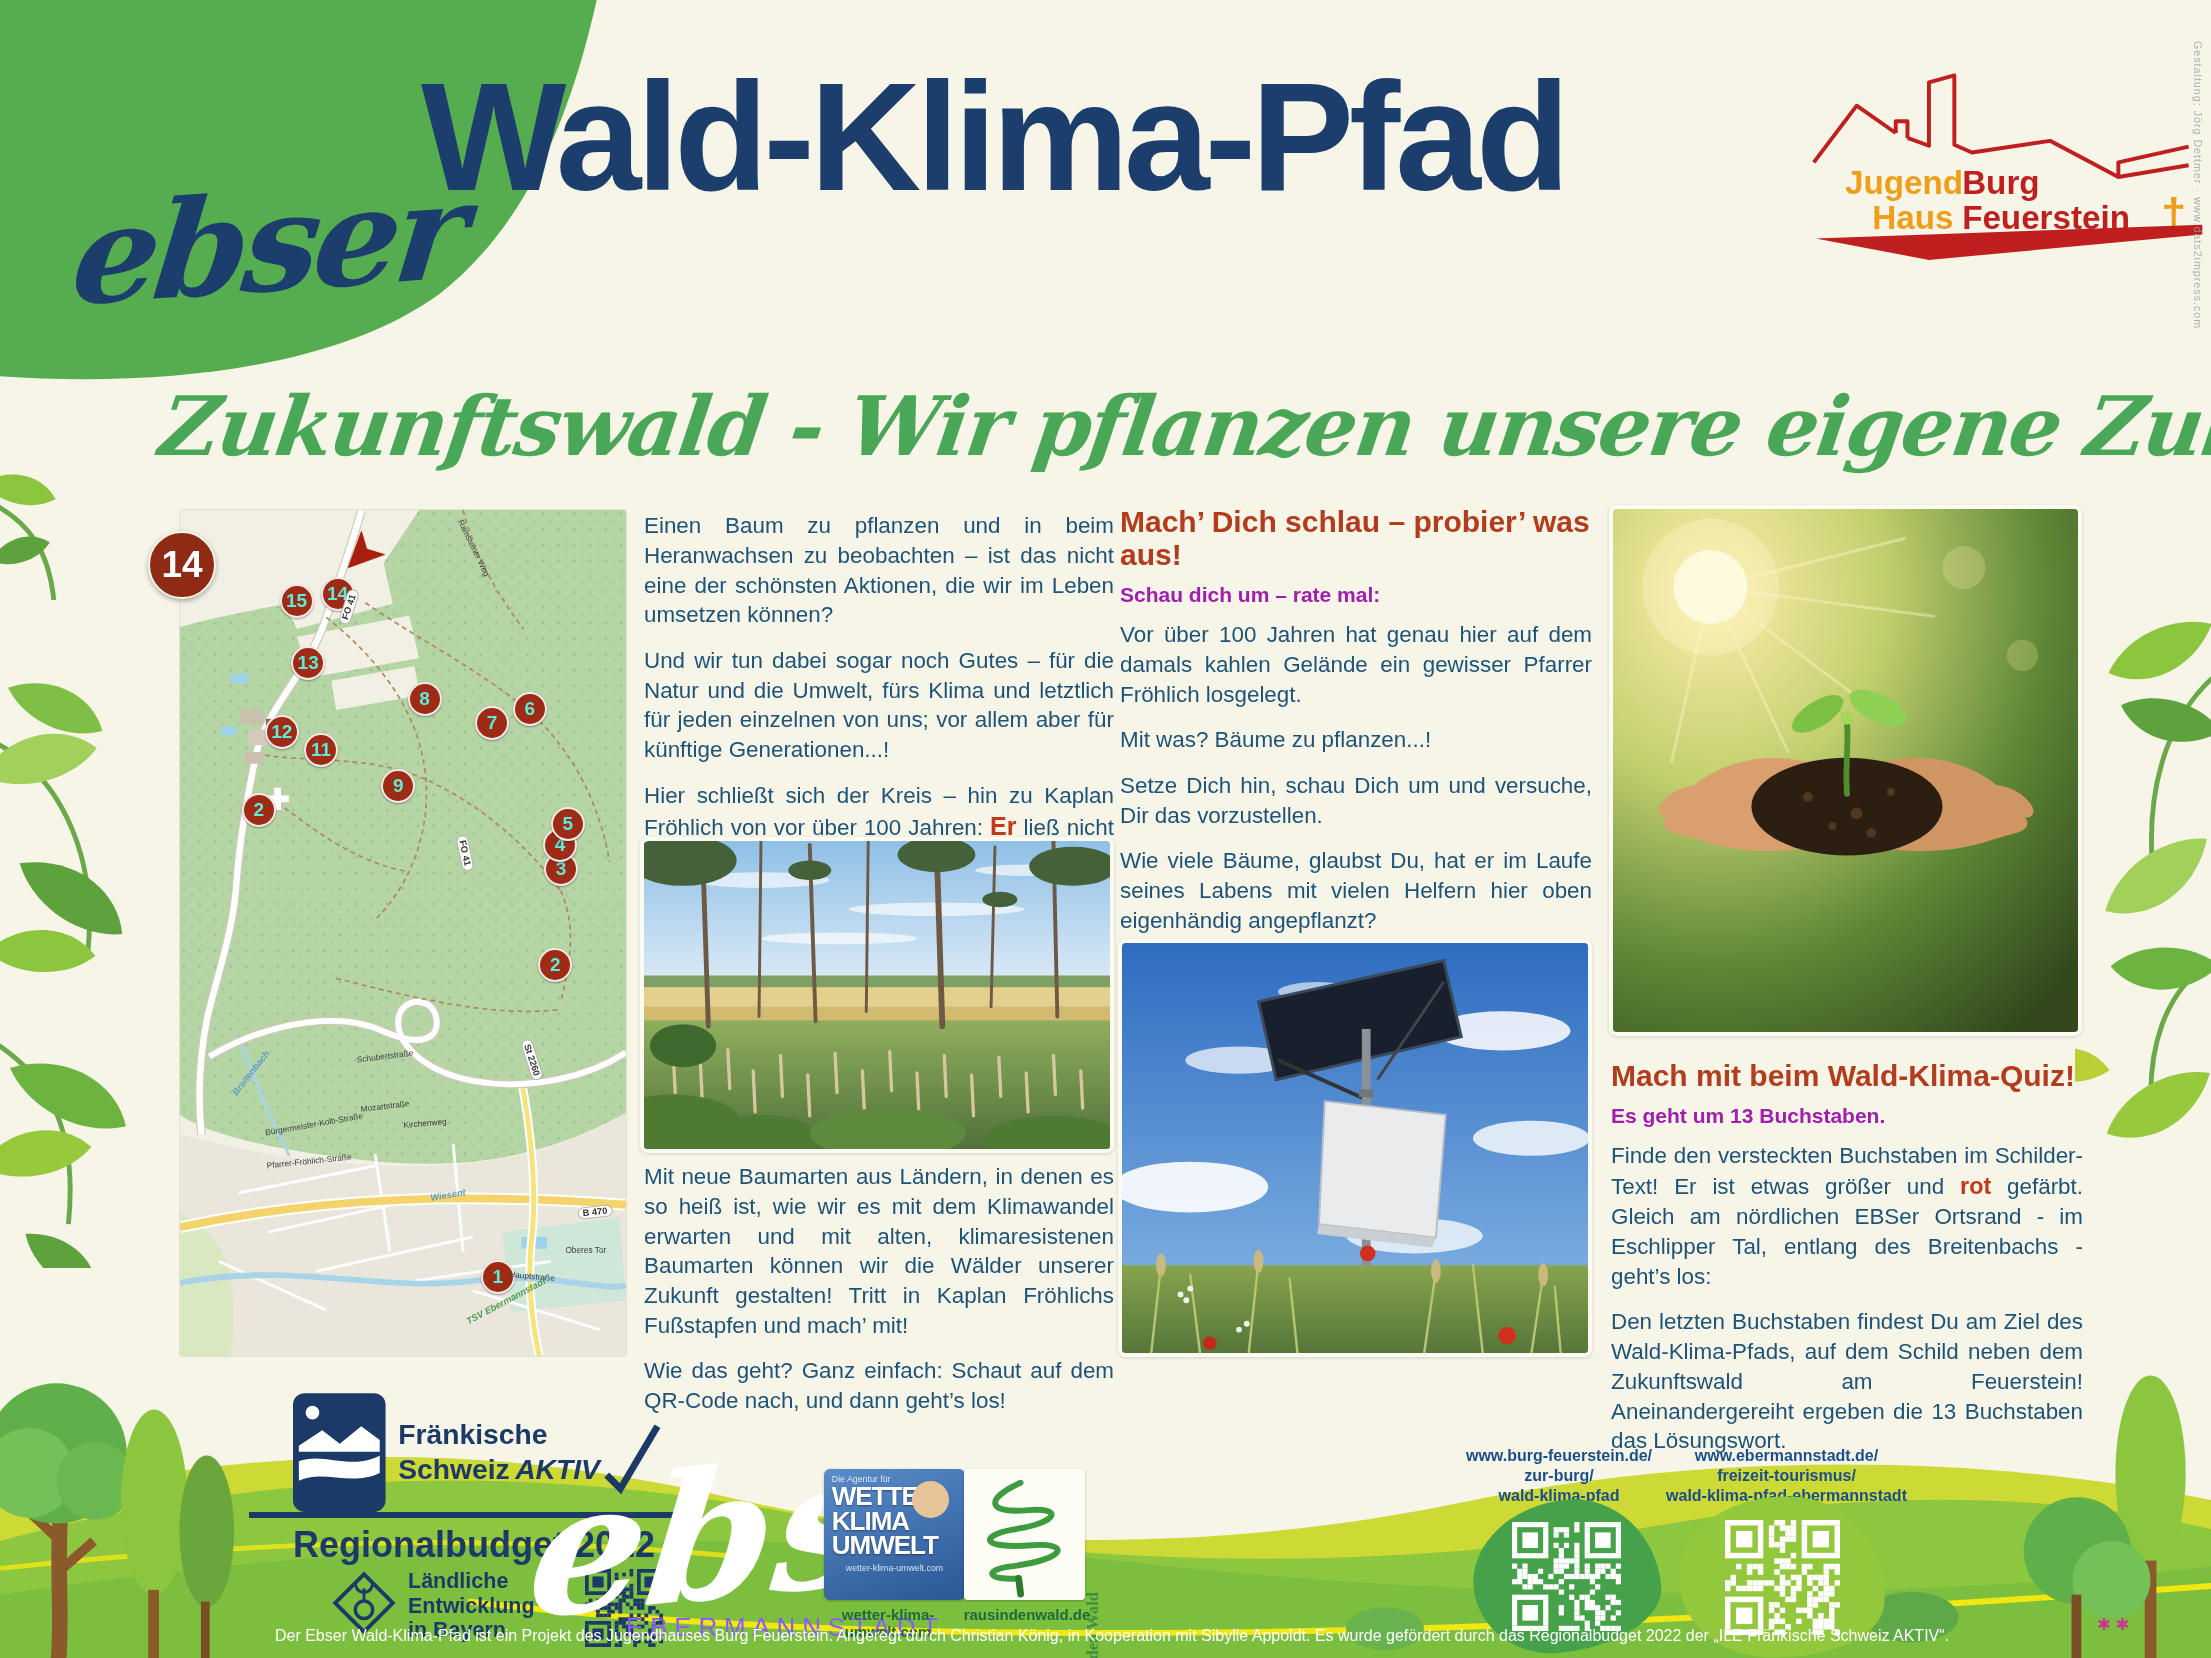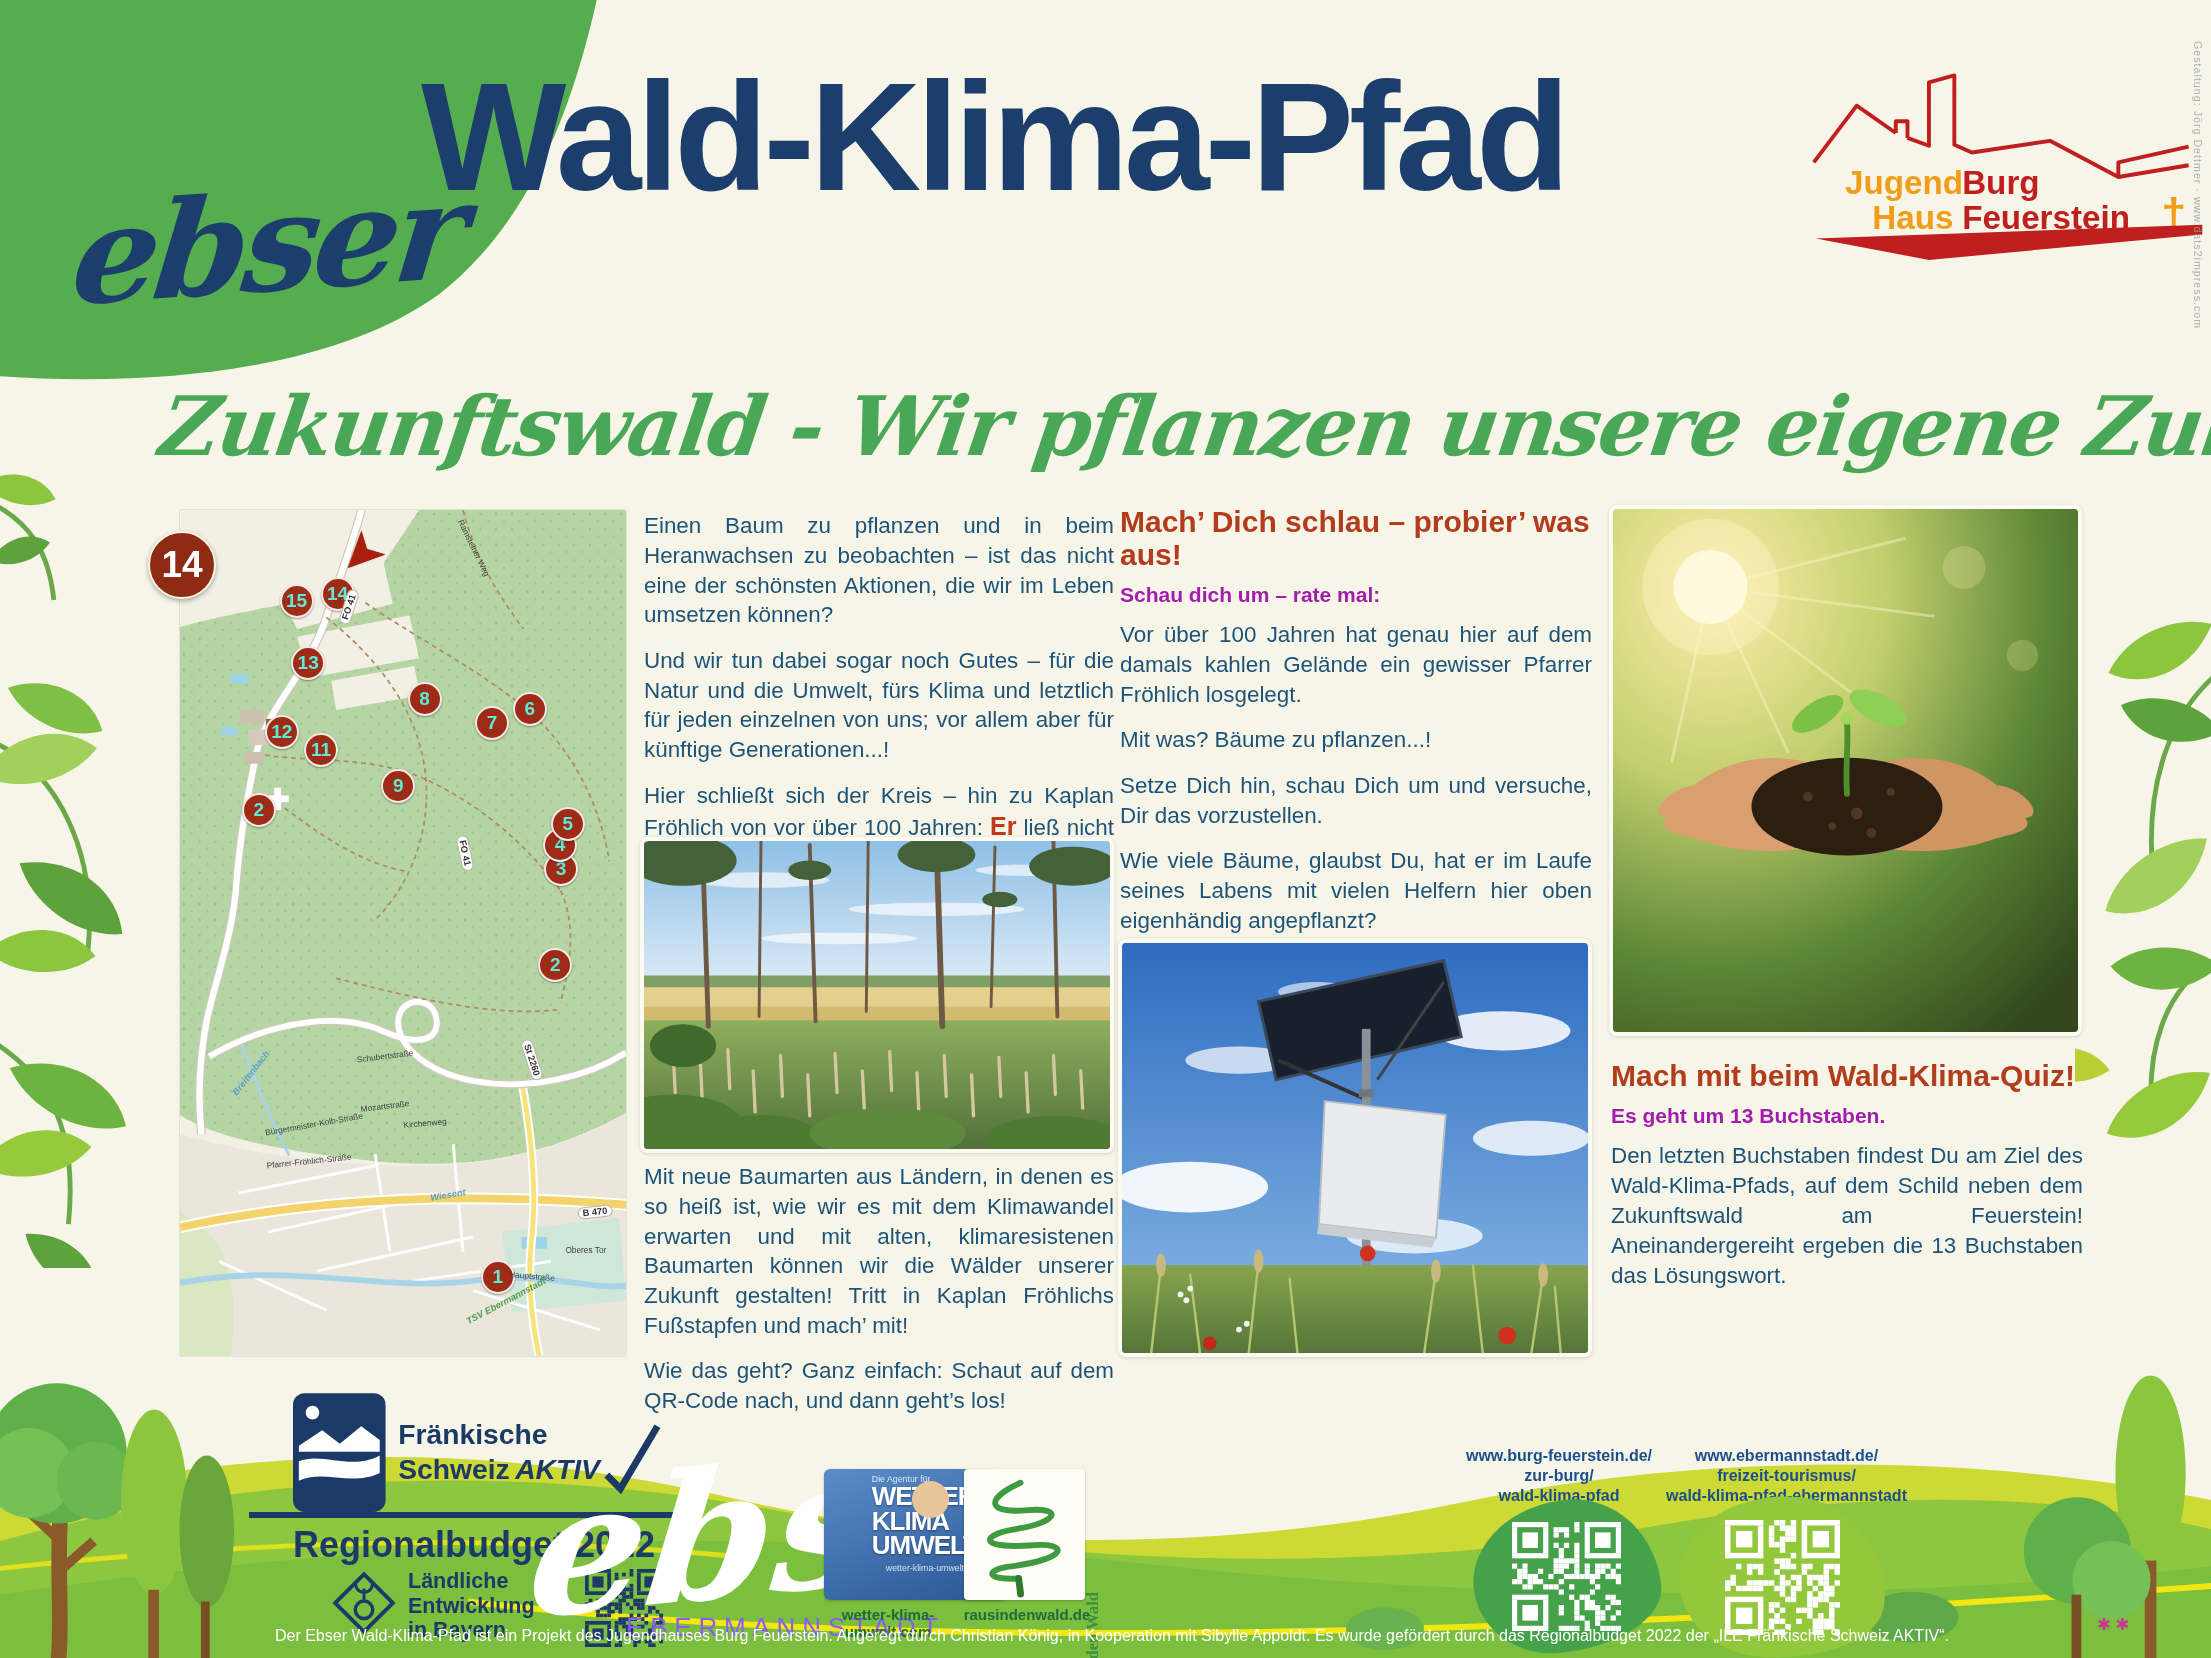--- a/index.html
+++ b/index.html
@@ -48,21 +48,21 @@
   .map-arrow{color:#a8200d;font-size:53px;transform:rotate(135deg);text-shadow:0 0 1px #a8200d;}
 
   
   .band{left:0;top:1356px;width:2212px;height:303px;}
   .regional{font-size:36px;font-weight:bold;color:#1b3a68;}
   .laendliche{font-size:21.5px;font-weight:bold;color:#1b3a68;line-height:1.15;}
   .ebs-script{font-family:"DejaVu Serif",serif;font-style:italic;font-weight:bold;color:#fff;
     font-size:180px;transform:skewX(-12deg) rotate(-6deg);line-height:.8;}
   .ebs-city{color:#8b5cf6;font-size:26px;letter-spacing:6.8px;}
   .wetter-box{width:141px;height:131px;border-radius:5.9px;background:linear-gradient(160deg,#5a8cc9,#2a5795);
-    overflow:hidden;color:#fff;box-shadow:0 1px 2.9px rgba(0,0,0,.25);padding-left:40px;}
+    overflow:hidden;color:#fff;box-shadow:0 1px 2.9px rgba(0,0,0,.25);}
   .wetter-box .ag{font-size:8.8px;padding:4.9px 0 0 7.8px;color:#dce9f8;}
   .wetter-box .big{font-size:26px;font-weight:bold;line-height:.95;padding-left:7.8px;letter-spacing:-1px;
     text-shadow:0 1px 2px rgba(0,0,0,.4);}
   .wetter-box .url-in{font-size:8.8px;color:#cfe3f7;text-align:center;margin-top:4.9px;}
   .logo-url{font-size:15px;font-weight:bold;color:#1e6b3c;text-align:center;}
   .raus-box{width:121px;height:131px;border-radius:3.9px;background:#fdfcf5;box-shadow:0 1px 2.9px rgba(0,0,0,.25);}
   .raus-vert{position:absolute;right:2px;top:123px;transform:rotate(-90deg);transform-origin:top right;
     color:#3f8f3f;font-weight:bold;font-size:16.6px;white-space:nowrap;font-family:"Liberation Serif",serif;}
   .leaf{position:absolute;display:flex;align-items:center;justify-content:center;}
   .leaf .blob{position:absolute;inset:0;border-radius:54% 46% 58% 42% / 52% 62% 38% 48%;}
@@ -392,20 +392,21 @@
         <ellipse cx="210" cy="210" rx="30" ry="13" fill="#7cc144" transform="rotate(-32 210 210)"></ellipse>
         <ellipse cx="272" cy="204" rx="32" ry="14" fill="#8ed054" transform="rotate(26 272 204)"></ellipse>
         <circle cx="240" cy="214" r="7" fill="#a4d65e"></circle>
       </g>
     </svg>
   </div>
 
   <div class="abs" style="left:1611px;top:1059px;width:472px">
     <h2 class="red-head">Mach mit beim Wald-Klima-Quiz!</h2>
     <div class="sub-head">Es geht um 13 Buchstaben.</div>
+    <p class="p"><span>Finde den versteckten Buchstaben im Schilder-Text! Er ist etwas größer und </span><span class="red-inline" style="font-size:23.4px">rot</span><span> gefärbt. Gleich am nördlichen EBSer Ortsrand - im Eschlipper Tal, entlang des Breitenbachs - geht’s los:</span></p>
     <p class="p">Den letzten Buchstaben findest Du am Ziel des Wald-Klima-Pfads, auf dem Schild neben dem Zukunftswald am Feuerstein! Aneinandergereiht ergeben die 13 Buchstaben das Lösungswort.</p>
   </div>
 
   <svg class="abs" style="left:0;top:444px" width="210" height="824" viewBox="0 0 215 845">
     <defs>
       <path id="leafShape" d="M0,0 C30,-34 78,-38 106,-10 C78,18 30,20 0,0 Z"></path>
     </defs>
     <g stroke="#6aa84a" stroke-width="5" fill="none">
       <path d="M-20,300 C60,330 100,420 90,520"></path>
       <path d="M-30,600 C50,640 80,700 70,800"></path>

